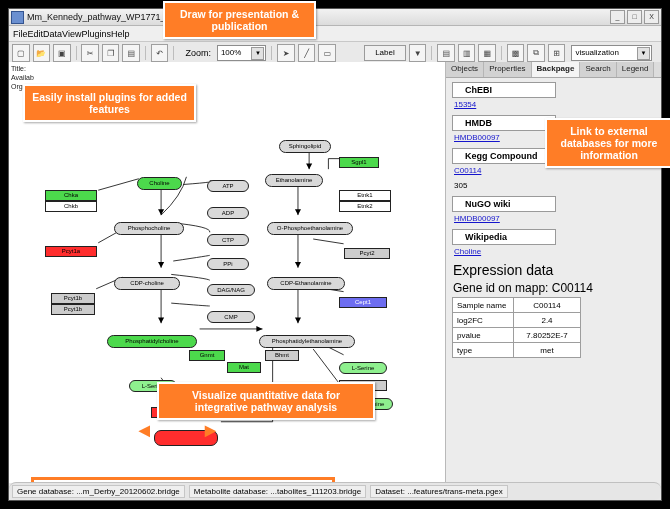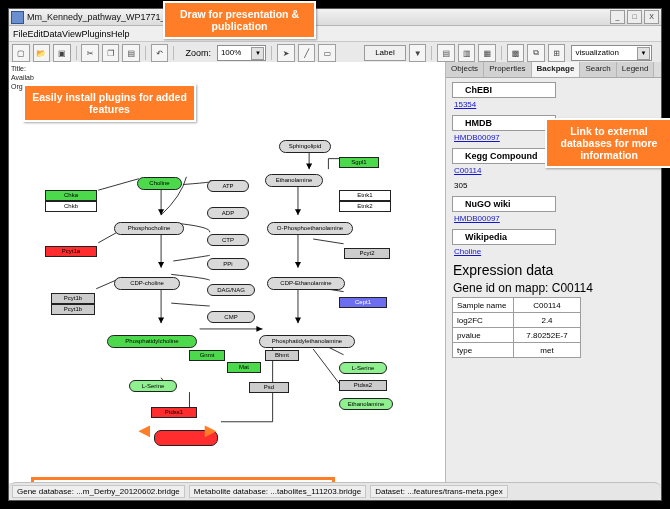--- a/index.html
+++ b/index.html
@@ -243,20 +243,24 @@
           <div class="node metab lgreen" style="left: 120px; top: 318px; width: 48px; height: 12px;">L-Serine</div>
           <div class="node gene" style="left: 240px; top: 320px; width: 40px; height: 11px;">Psd</div>
           <div class="node gene red" style="left: 142px; top: 345px; width: 46px; height: 11px;">Ptdss1</div>
           <div class="node metab red" style="left: 145px; top: 368px; width: 64px; height: 16px;"></div>
         </div>
 
       <div class="callout" style="left:14px;top:22px;width:155px">
         <span>Easily install plugins for
 added features</span>
       </div>
+      <div class="callout" style="left:148px;top:320px;width:200px">
+        <span>Visualize quantitative data  for
+integrative pathway analysis</span>
+      </div>
       <div class="share">
         
       </div>
       <div class="arrowmark" style="left:130px;top:360px;">◀</div>
       <div class="arrowmark" style="left:196px;top:360px;">▶</div>
     </div>
 
     <div class="sidepanel">
       <div class="tabs">
         <div class="tab">Objects</div>

